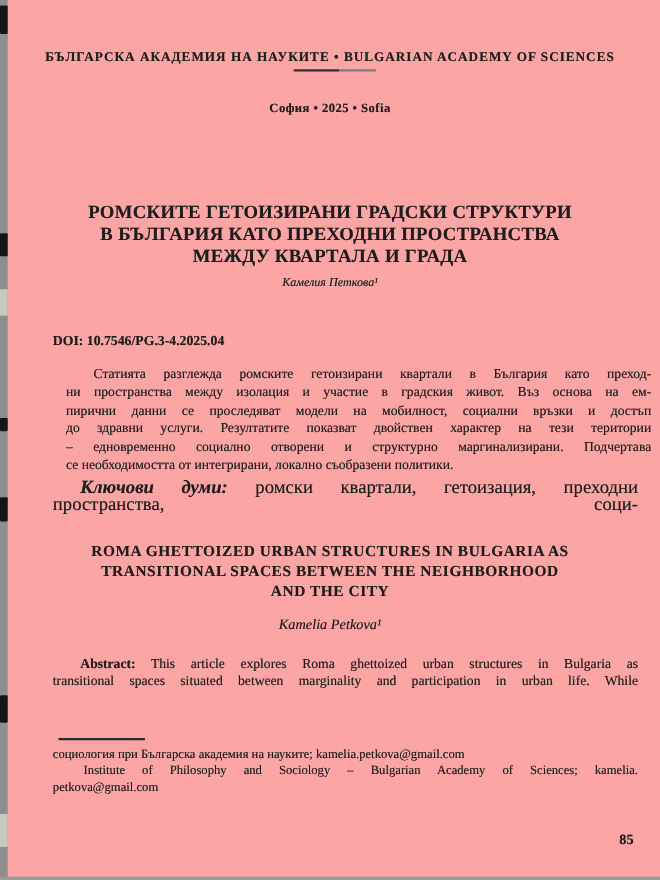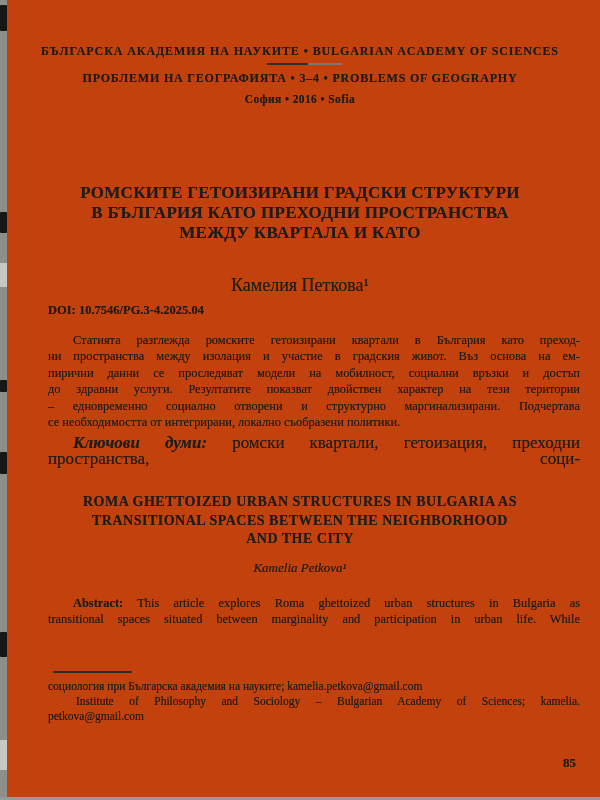--- a/index.html
+++ b/index.html
@@ -1,18 +1,18 @@
 <!DOCTYPE html>
 <html><head>
 <meta charset="utf-8">
 <style>
   html,body{margin:0;padding:0;background:#e8e8e6;}
   .page{
     position:relative;width:600px;height:800px;margin:0 auto;
-    background:#c2410c;overflow:hidden;
+    background:#fca5a5;overflow:hidden;
     font-family:"Liberation Serif","DejaVu Serif",serif;
     color:#1d1d1d;
     text-shadow:0 0 .5px rgba(25,25,25,.55);
   }
   
   .edge-left{position:absolute;left:0;top:0;width:7px;height:800px;background:#8e8e8c;}
   .edge-blob{position:absolute;left:0;width:7px;background:#161616;border-radius:1px;}
   .edge-light{position:absolute;left:0;width:7px;background:#c8c8c5;}
   .edge-bottom{position:absolute;left:0;top:797px;width:600px;height:3px;background:#9a9a98;}
   .scan-underline{position:absolute;left:267px;top:63px;width:75px;height:2px;
@@ -26,24 +26,24 @@
   .line.last{text-align-last:left;}
   .ctr .line{text-align:center;text-align-last:center;}
   .ind{text-indent:25px;}
   b.it{font-style:italic;}
 
   .hdr1{top:44px;font-size:12px;font-weight:bold;letter-spacing:.9px;line-height:14px;}
   .hdr2{top:71px;font-size:12px;font-weight:bold;letter-spacing:.8px;line-height:14px;}
   .hdr3{top:92px;font-size:11.5px;font-weight:bold;letter-spacing:.4px;line-height:14px;}
 
   .title-bg{top:183px;font-size:17px;font-weight:bold;line-height:20px;letter-spacing:.3px;}
-  .author-bg{top:276px;font-size:18px;line-height:18px;}
+  .author-bg{top:248px;font-size:11px;font-style:italic;line-height:18px;}
   .doi{top:303px;font-size:12.5px;font-weight:bold;}
 
-  .abs-bg{top:332px;font-size:12.4px;line-height:16.4px;}
+  .abs-bg{top:332px;font-size:12.4px;line-height:16.4px;margin-left:12px;}
   .kw-bg{top:435px;font-size:17px;line-height:16.2px;}
 
   .title-en{top:493px;font-size:14px;font-weight:bold;line-height:18.5px;letter-spacing:.5px;}
   .author-en{top:559px;font-size:13px;font-style:italic;line-height:17px;}
   .abs-en{top:596px;font-size:12.4px;line-height:15.6px;}
 
   .footnote{top:679px;font-size:11.5px;line-height:15.2px;}
   .footnote .ind{text-indent:28px;}
 
   .pagenum{position:absolute;top:755px;right:24px;font-size:13px;font-weight:bold;}
@@ -59,27 +59,26 @@
     <div class="edge-blob" style="top:380px;height:12px"></div>
     <div class="edge-blob" style="top:452px;height:22px"></div>
     <div class="edge-blob" style="top:632px;height:25px"></div>
     <div class="edge-light" style="top:263px;height:24px"></div>
     <div class="edge-light" style="top:740px;height:30px"></div>
   </div>
   <div class="edge-bottom"></div>
   <div class="scan-underline"></div>
 
   <div class="blk ctr hdr1">БЪЛГАРСКА АКАДЕМИЯ НА НАУКИТЕ • BULGARIAN ACADEMY OF SCIENCES</div>
-  <div class="blk ctr hdr2">ПРОБЛЕМИ НА ГЕОГРАФИЯТА • 3–4 • PROBLEMS OF GEOGRAPHY</div>
-  <div class="blk ctr hdr3">София • 2016 • Sofia</div>
+  <div class="blk ctr hdr3">София • 2025 • Sofia</div>
 
   <div class="blk ctr title-bg">
       <div class="line">РОМСКИТЕ ГЕТОИЗИРАНИ ГРАДСКИ СТРУКТУРИ</div>
       <div class="line">В БЪЛГАРИЯ КАТО ПРЕХОДНИ ПРОСТРАНСТВА</div>
-      <div class="line">МЕЖДУ КВАРТАЛА И КАТО</div>
+      <div class="line">МЕЖДУ КВАРТАЛА И ГРАДА</div>
     </div>
   <div class="blk ctr author-bg">Камелия Петкова¹</div>
   <div class="blk doi">DOI: 10.7546/PG.3-4.2025.04</div>
 
   <div class="blk abs-bg">
       <div class="line ind">Статията разглежда ромските гетоизирани квартали в България като преход-</div>
       <div class="line">ни пространства между изолация и участие в градския живот. Въз основа на ем-</div>
       <div class="line">пирични данни се проследяват модели на мобилност, социални връзки и достъп</div>
       <div class="line">до здравни услуги. Резултатите показват двойствен характер на тези територии</div>
       <div class="line">– едновременно социално отворени и структурно маргинализирани. Подчертава</div>

